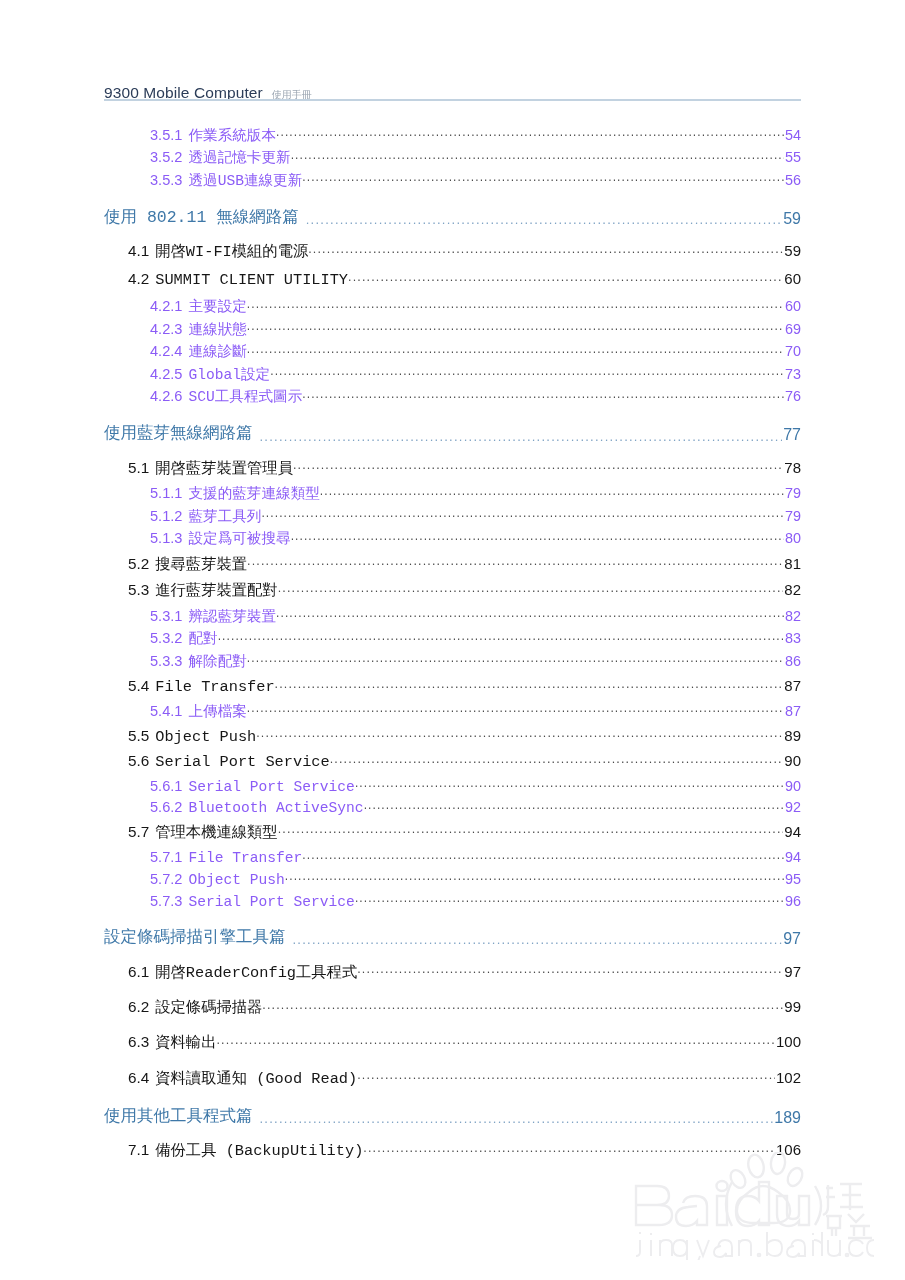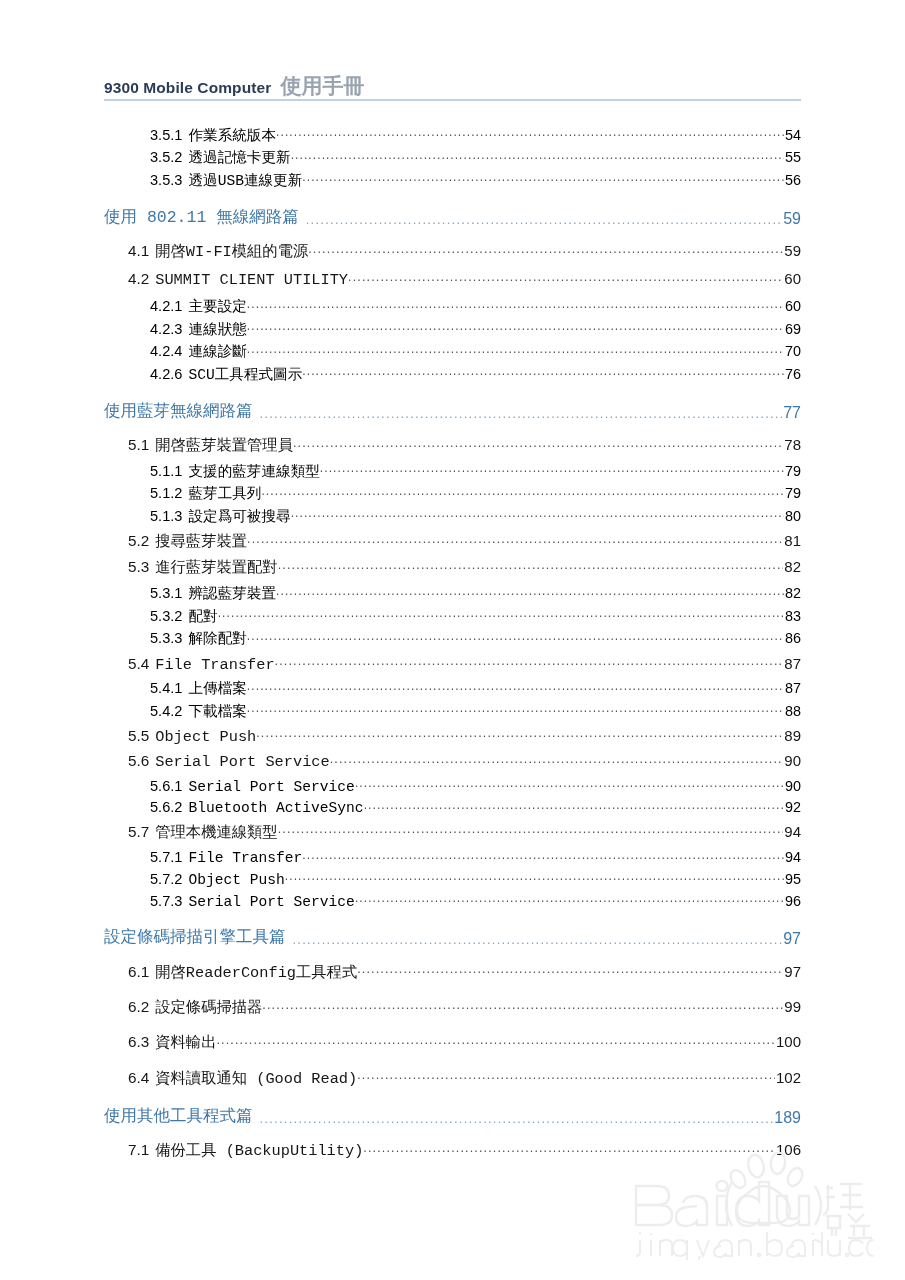--- a/index.html
+++ b/index.html
@@ -32,30 +32,30 @@
     left: 104px;
     top: 72px;
     width: 697px;
     height: 30px;
   }
   .doc-header .title-line {
     display: flex;
     align-items: baseline;
     gap: 9px;
     white-space: nowrap;
-    font-weight: bold;
   }
   .doc-header .title-en {
     font-size: 15.5px;
     color: #2b3c58;
     letter-spacing: .1px;
   }
   .doc-header .title-zh {
-    font-size: 21px;
+    font-size: 10px;
     color: #9aa4b0;
+    margin-top: 16px;
   }
   .header-rule {
     position: absolute;
     left: 104px;
     top: 99px;
     width: 697px;
     height: 2px;
     background: #c2d2e0;
   }
 
@@ -144,21 +144,21 @@
   
   .lvl2.roomy { margin-top: 14px; margin-bottom: 14px; }
 
   
   .lvl3 {
     font-size: 14.6px;
     margin-left: 46px;
     width: 651px;
     margin-top: 3px;
     margin-bottom: 3px;
-    color: #000000;
+    color: #8b5cf6;
   }
   .lvl3 .pg { font-size: 14.4px; }
   .lvl3 .leader::after { font-size: 12px; letter-spacing: 1.1px; }
 
   .num-sp { display: inline-block; width: 6px; }
 
   
   .watermark {
     position: absolute;
     left: 628px;
@@ -248,20 +248,28 @@
       </div>
       <div class="toc-row lvl3">
         <span class="num">4.2.4</span>
         <span class="num-sp"></span>
         <span class="txt">連線診斷</span>
         <span class="gap"></span>
         <span class="leader"></span>
         <span class="pg">70</span>
       </div>
       <div class="toc-row lvl3">
+        <span class="num">4.2.5</span>
+        <span class="num-sp"></span>
+        <span class="txt">Global設定</span>
+        <span class="gap"></span>
+        <span class="leader"></span>
+        <span class="pg">73</span>
+      </div>
+      <div class="toc-row lvl3">
         <span class="num">4.2.6</span>
         <span class="num-sp"></span>
         <span class="txt">SCU工具程式圖示</span>
         <span class="gap"></span>
         <span class="leader"></span>
         <span class="pg">76</span>
       </div>
       <div class="toc-row lvl1">
         <span class="txt">使用藍芽無線網路篇</span>
         <span class="gap"></span>
@@ -348,28 +356,20 @@
         <span class="leader"></span>
         <span class="pg">87</span>
       </div>
       <div class="toc-row lvl3">
         <span class="num">5.4.1</span>
         <span class="num-sp"></span>
         <span class="txt">上傳檔案</span>
         <span class="gap"></span>
         <span class="leader"></span>
         <span class="pg">87</span>
-      </div>
-      <div class="toc-row lvl3">
-        <span class="num">5.4.2</span>
-        <span class="num-sp"></span>
-        <span class="txt">下載檔案</span>
-        <span class="gap"></span>
-        <span class="leader"></span>
-        <span class="pg">88</span>
       </div>
       <div class="toc-row lvl2 tight">
         <span class="num">5.5</span>
         <span class="num-sp"></span>
         <span class="txt">Object Push</span>
         <span class="gap"></span>
         <span class="leader"></span>
         <span class="pg">89</span>
       </div>
       <div class="toc-row lvl2 tight">

